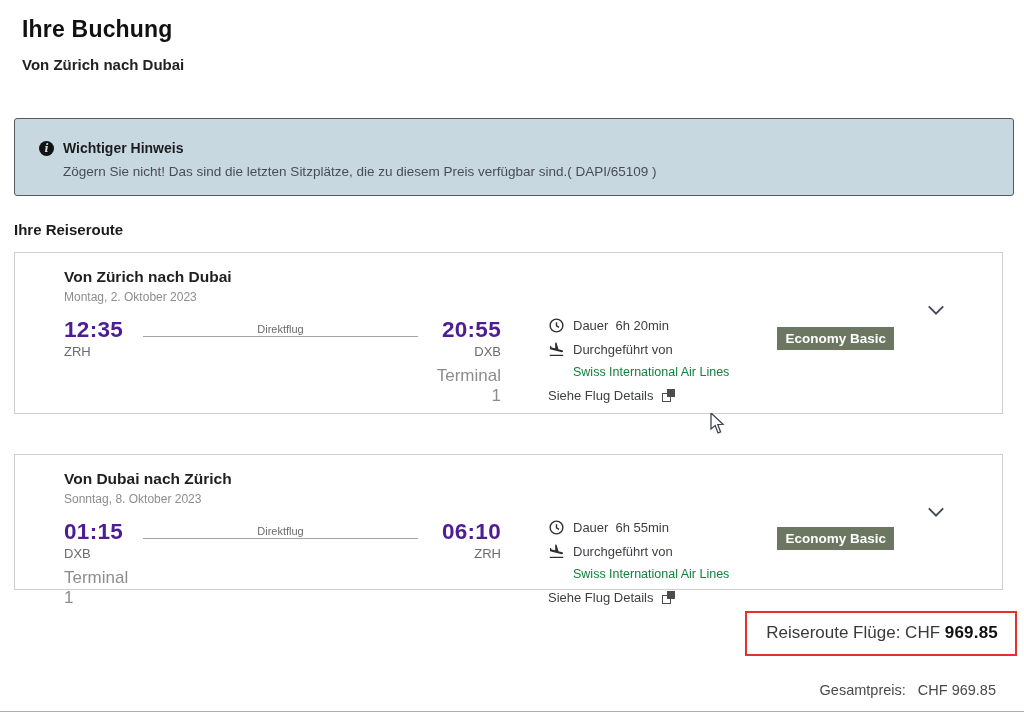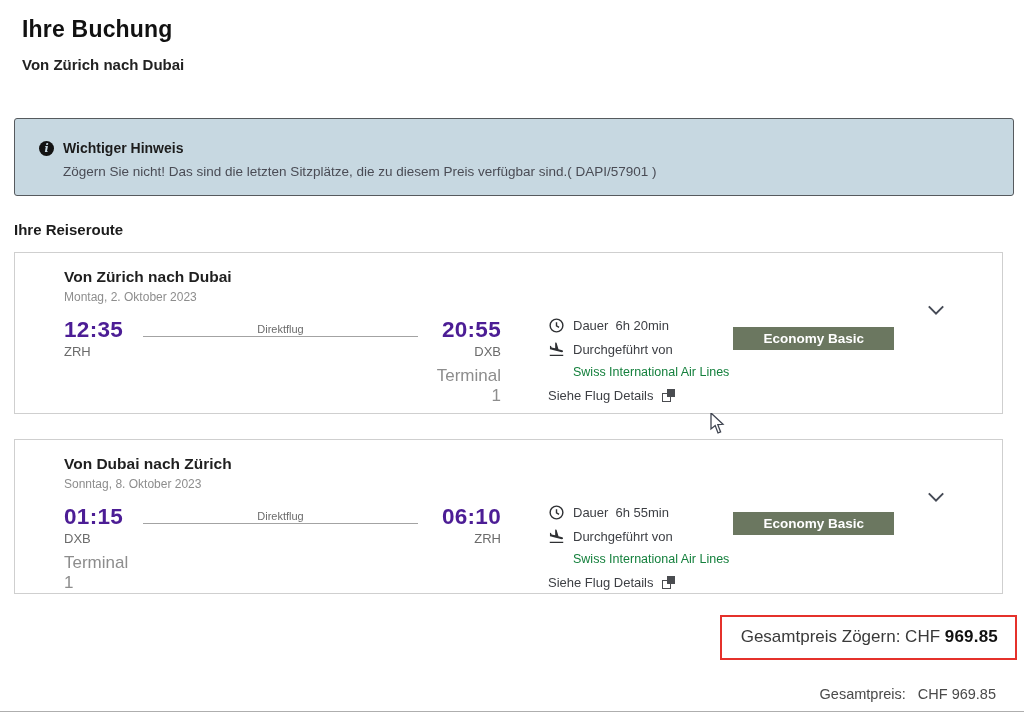--- a/index.html
+++ b/index.html
@@ -43,21 +43,21 @@
 
   
   .card {
     position: relative;
     margin: 14px 21px 0 14px;
     border: 1px solid #cfcfcf;
     background:#fff;
     padding: 15px 0 0 49px;
   }
   .card--outbound { height: 162px; }
-  .card--return   { height: 155px; margin-top: 25px; }
+  .card--return   { height: 136px; margin-top: 40px; }
   .card-title { font-size: 15.5px; font-weight: bold; color:#1f1f1f; }
   .card-date  { margin-top: 4px; font-size: 12px; color:#8d8d8d; }
 
   .flight-row { display:flex; margin-top: 13px; align-items: flex-start; }
   .times { display:flex; width: 437px; flex:none; }
   .endpoint { flex:none; }
   .endpoint--dep { width: 66px; }
   .endpoint--arr { width: 70px; text-align: right; }
   .time { font-size: 22.5px; font-weight: bold; color:#4c1d95; letter-spacing:.3px; }
   .airport-code { font-size: 13px; color:#6b6b6b; margin-top: 1px; }
@@ -81,21 +81,21 @@
   }
   .details-link-icon .sq-front {
     position:absolute; right:0; top:0; width:8px; height:8px;
     background:#4a4c50;
   }
 
   .fare-badge {
     position:absolute; right:108px; top:74px;
     background:#6b7760; color:#fff;
     font-size: 13.5px; font-weight: bold;
-    padding: 4px 30px; border:0;
+    padding: 4px 8px; border:0;
     font-family: "Liberation Sans", sans-serif;
     cursor:pointer; white-space:nowrap;
   }
   .card--return .fare-badge { top:72px; }
   .chevron-btn {
     position:absolute; right:55px; top:48px;
     width:22px; height:18px; background:none; border:0; padding:0; cursor:pointer;
     color:#454a55;
   }
   .chevron-btn svg { width:22px; height:18px; display:block; }
@@ -132,21 +132,21 @@
   <div class="page-header">
     <div class="page-title">Ihre Buchung</div>
     <div class="page-subtitle">Von Zürich nach Dubai</div>
   </div>
 
   <div class="notice">
     <div class="notice-title-row">
       <span class="info-icon">i</span>
       <span class="notice-title">Wichtiger Hinweis</span>
     </div>
-    <div class="notice-body">Zögern Sie nicht! Das sind die letzten Sitzplätze, die zu diesem Preis verfügbar sind.( DAPI/57901 )</div>
+    <div class="notice-body">Zögern Sie nicht! Das sind die letzten Sitzplätze, die zu diesem Preis verfügbar sind.( DAPI/65109 )</div>
   </div>
 
   <div class="section-heading">Ihre Reiseroute</div>
 
   <div class="card card--outbound">
     <div class="card-title">Von Zürich nach Dubai</div>
     <div class="card-date">Montag, 2. Oktober 2023</div>
 
     <div class="flight-row">
       <div class="times">
@@ -259,21 +259,21 @@
     <button class="fare-badge">Economy Basic</button>
     <button class="chevron-btn">
       <svg viewBox="0 0 24 20" fill="none" stroke="currentColor" stroke-width="2.2">
           <polyline points="4,6 12,14 20,6"></polyline>
         </svg>
     </button>
   </div>
 
   <div class="flights-total-wrap">
     <div class="flights-total-box">
-      <span>Gesamtpreis Zögern:</span>
+      <span>Reiseroute Flüge:</span>
       <span>CHF</span>
       <span class="amount">969.85</span>
     </div>
   </div>
 
   <div class="grand-total">
     <span>Gesamtpreis:</span>
     <span class="gt-value">CHF 969.85</span>
   </div>
 

